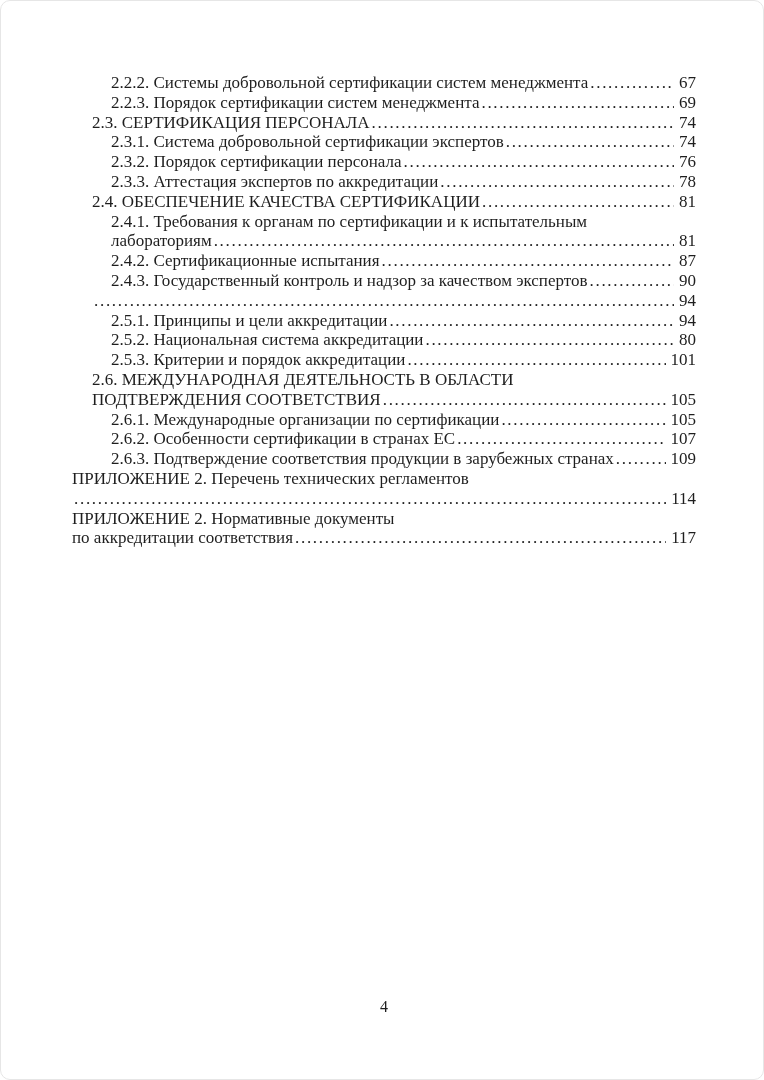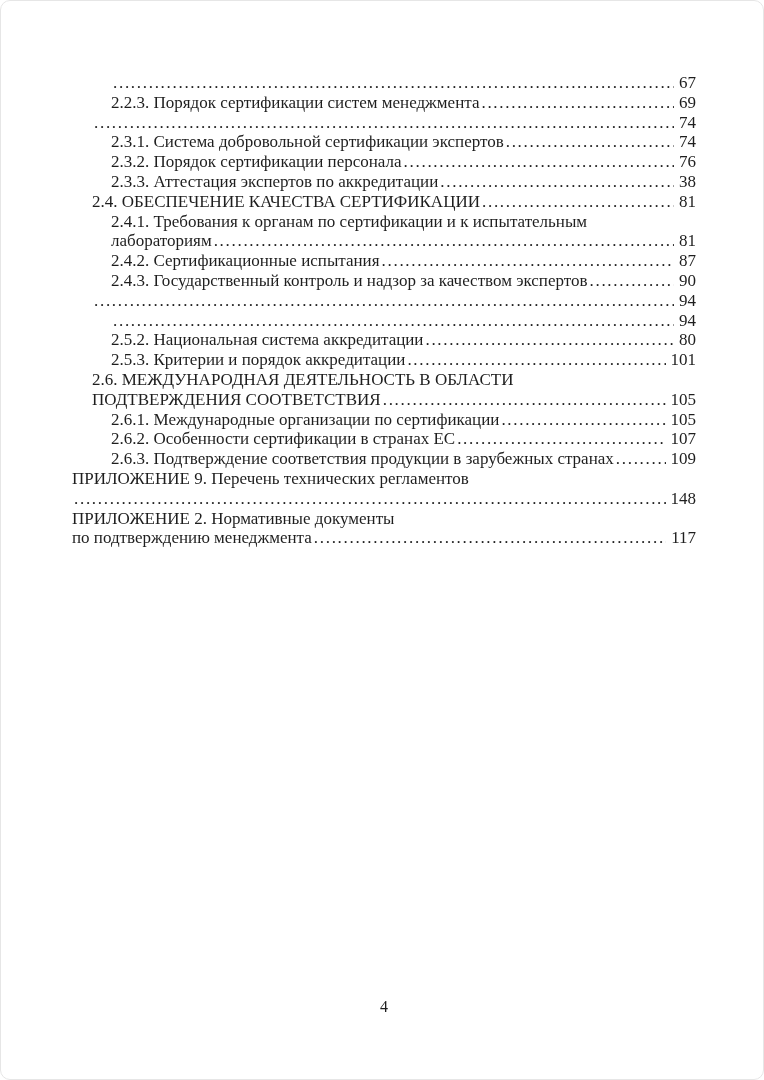--- a/index.html
+++ b/index.html
@@ -54,46 +54,48 @@
     line-height: 20px;
   }
 </style>
 </head>
 <body>
 
 <div class="page">
   <div class="toc">
 
     <div class="row ind2">
+        <span class="t">2.2.2. Системы добровольной сертификации систем менеджмента</span>
         <span class="dots"></span>
         <span class="pg">67</span>
       </div>
     <div class="row ind2">
         <span class="t">2.2.3. Порядок сертификации систем менеджмента</span>
         <span class="dots"></span>
         <span class="pg">69</span>
       </div>
     <div class="row ind1">
+        <span class="t">2.3. СЕРТИФИКАЦИЯ ПЕРСОНАЛА</span>
         <span class="dots"></span>
         <span class="pg">74</span>
       </div>
     <div class="row ind2">
         <span class="t">2.3.1. Система добровольной сертификации экспертов</span>
         <span class="dots"></span>
         <span class="pg">74</span>
       </div>
     <div class="row ind2">
         <span class="t">2.3.2. Порядок сертификации персонала</span>
         <span class="dots"></span>
         <span class="pg">76</span>
       </div>
     <div class="row ind2">
         <span class="t">2.3.3. Аттестация экспертов по аккредитации</span>
         <span class="dots"></span>
-        <span class="pg">38</span>
+        <span class="pg">78</span>
       </div>
     <div class="row ind1">
         <span class="t">2.4. ОБЕСПЕЧЕНИЕ КАЧЕСТВА СЕРТИФИКАЦИИ</span>
         <span class="dots"></span>
         <span class="pg">81</span>
       </div>
     <div class="row ind2 noleader">
         <span class="t">2.4.1. Требования к органам по сертификации и к испытательным</span>
       </div>
     <div class="row ind2">
@@ -109,20 +111,21 @@
     <div class="row ind2">
         <span class="t">2.4.3. Государственный контроль и надзор за качеством экспертов</span>
         <span class="dots"></span>
         <span class="pg">90</span>
       </div>
     <div class="row ind1">
         <span class="dots"></span>
         <span class="pg">94</span>
       </div>
     <div class="row ind2">
+        <span class="t">2.5.1. Принципы и цели аккредитации</span>
         <span class="dots"></span>
         <span class="pg">94</span>
       </div>
     <div class="row ind2">
         <span class="t">2.5.2. Национальная система аккредитации</span>
         <span class="dots"></span>
         <span class="pg">80</span>
       </div>
     <div class="row ind2">
         <span class="t">2.5.3. Критерии и порядок аккредитации</span>
@@ -146,31 +149,31 @@
         <span class="t">2.6.2. Особенности сертификации в странах ЕС</span>
         <span class="dots"></span>
         <span class="pg">107</span>
       </div>
     <div class="row ind2">
         <span class="t">2.6.3. Подтверждение соответствия продукции в зарубежных странах</span>
         <span class="dots"></span>
         <span class="pg">109</span>
       </div>
     <div class="row ind0 noleader">
-        <span class="t">ПРИЛОЖЕНИЕ 9. Перечень технических регламентов</span>
+        <span class="t">ПРИЛОЖЕНИЕ 2. Перечень технических регламентов</span>
       </div>
     <div class="row ind0">
         <span class="dots"></span>
-        <span class="pg">148</span>
+        <span class="pg">114</span>
       </div>
     <div class="row ind0 noleader">
         <span class="t">ПРИЛОЖЕНИЕ 2. Нормативные документы</span>
       </div>
     <div class="row ind0">
-        <span class="t">по подтверждению менеджмента</span>
+        <span class="t">по аккредитации соответствия</span>
         <span class="dots"></span>
         <span class="pg">117</span>
       </div>
 
   </div>
 
   <div class="footer">4</div>
 </div>
 
 </body></html>

